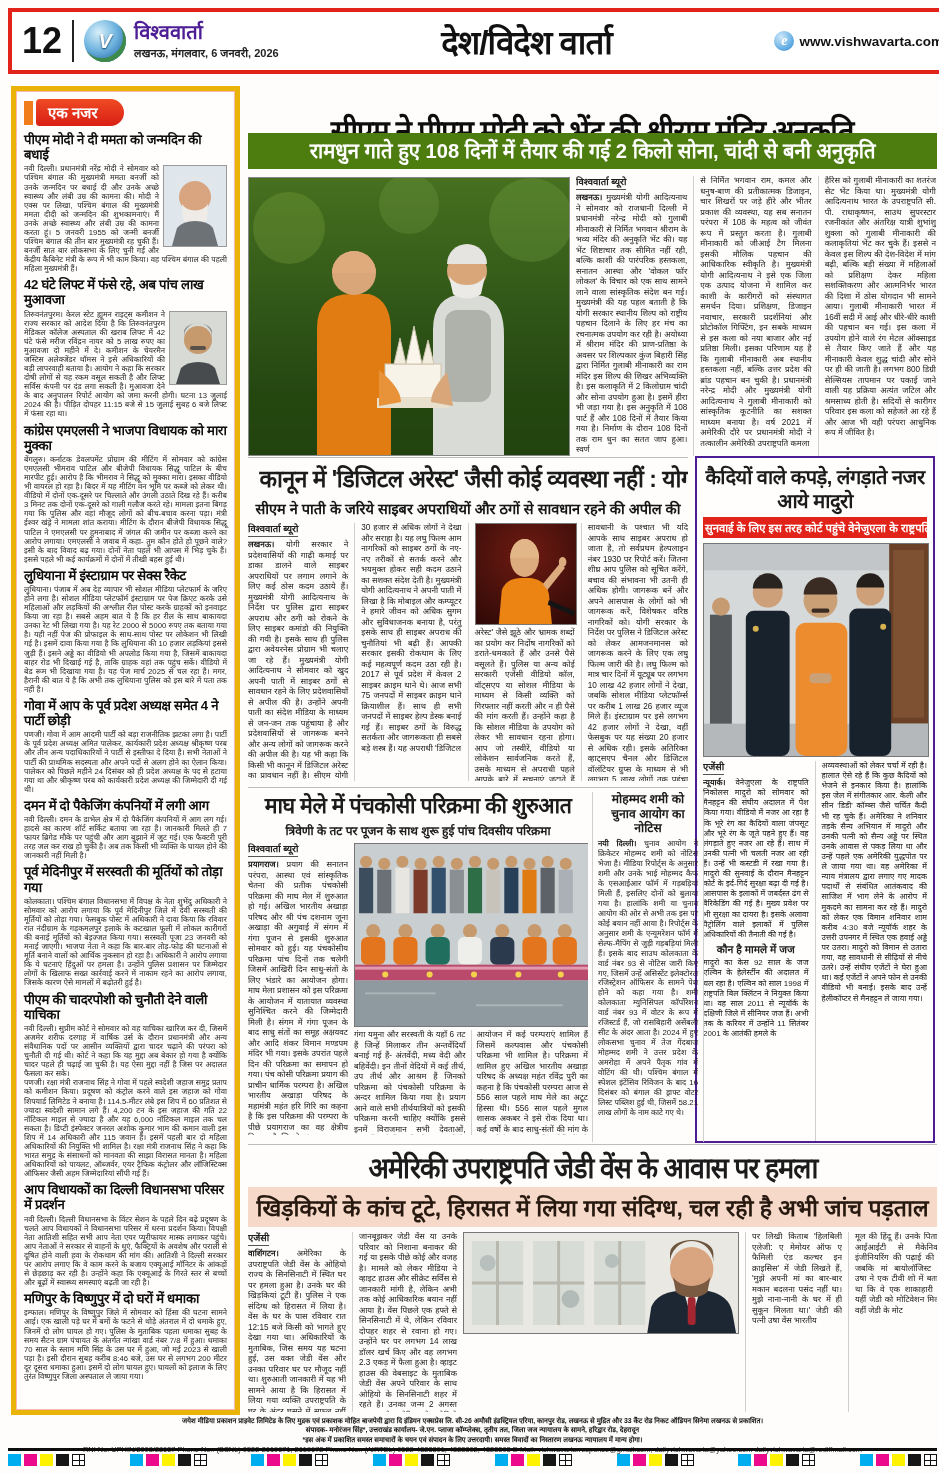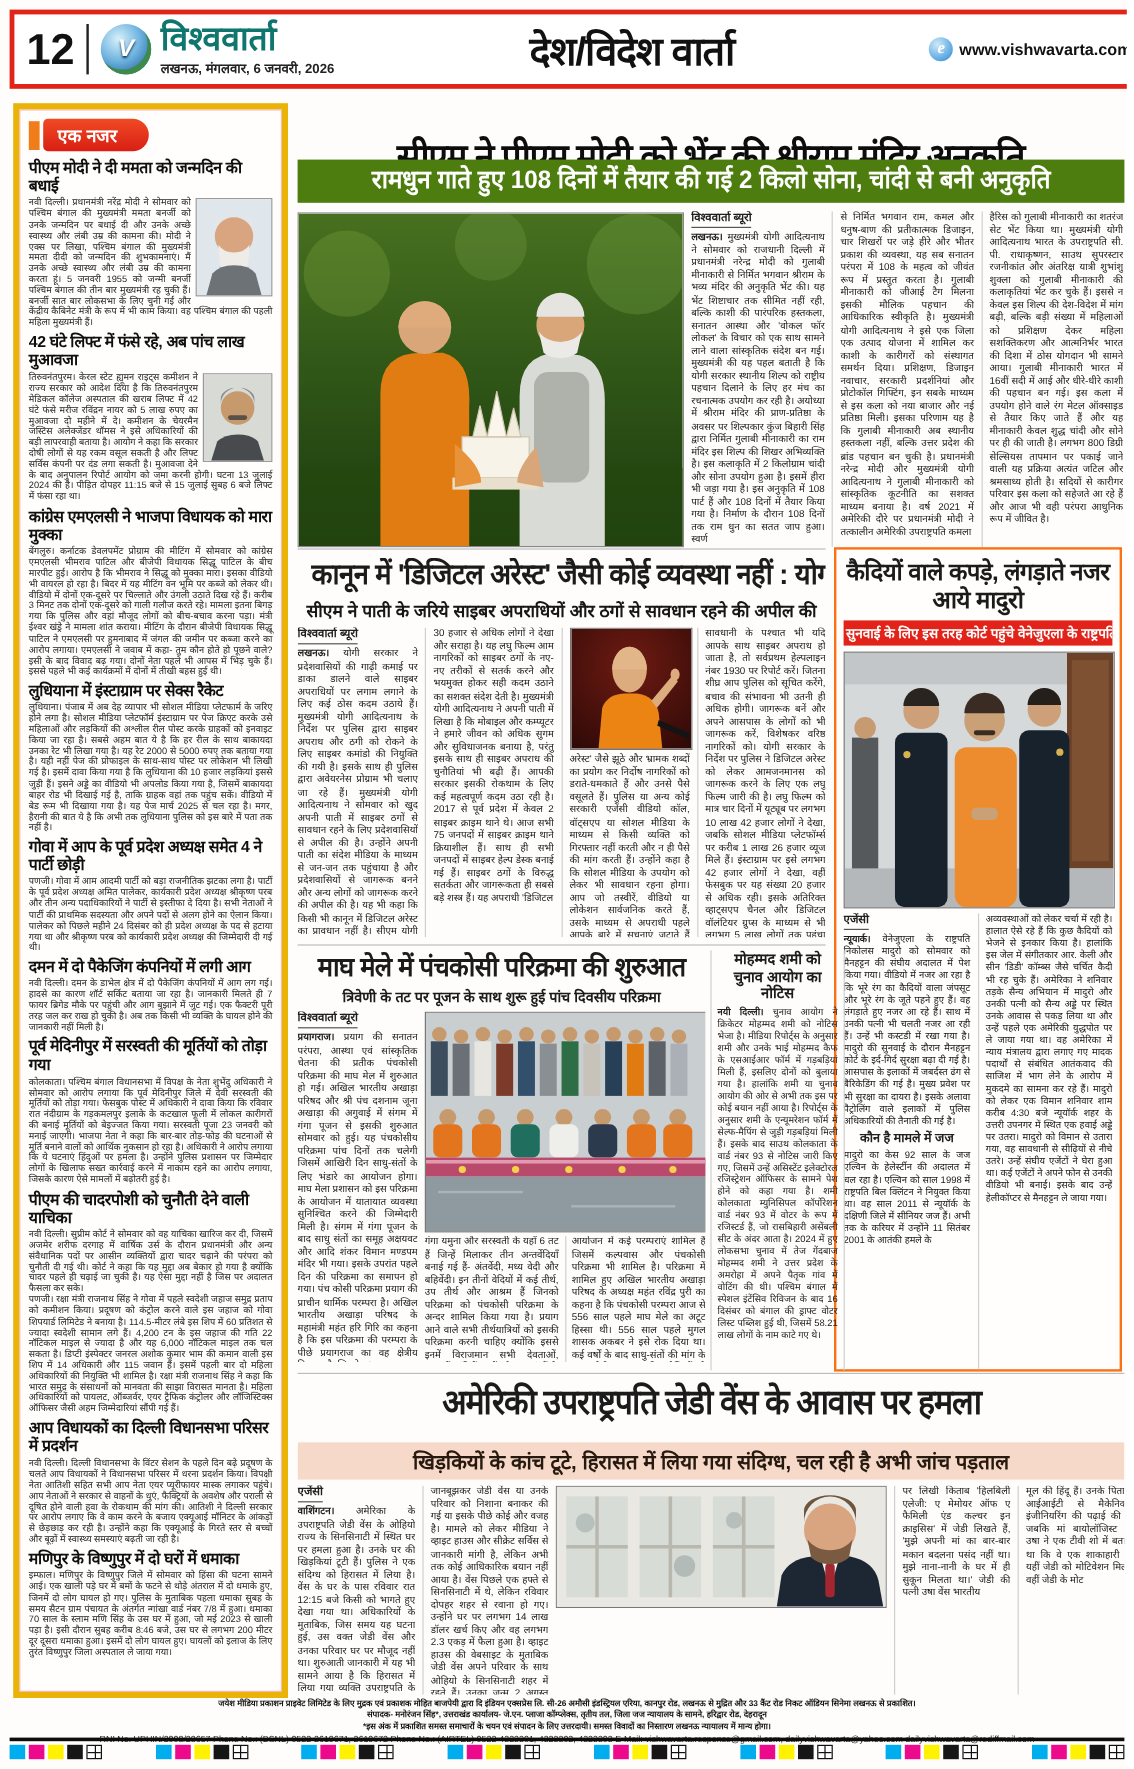--- a/index.html
+++ b/index.html
@@ -3,21 +3,21 @@
 <meta charset="utf-8">
 <style>
   html,body{margin:0;padding:0;background:#ffffff;}
   .page{position:relative;width:939px;height:1474px;background:#fefdfb;font-family:"Liberation Sans",sans-serif;color:#1b1b1b;overflow:hidden;}
   
   .masthead{position:absolute;left:8px;top:8px;width:921px;height:58px;border:4px solid #e2231a;display:flex;align-items:center;padding:0 10px;box-sizing:content-box;background:#fff;}
   .page-num{font-size:36px;font-weight:700;color:#111;line-height:1;}
   .mh-vbar{width:2px;height:42px;background:#222;margin:0 10px;}
   .logo{width:42px;height:42px;border-radius:50%;background:radial-gradient(circle at 35% 30%,#d8f0fa,#6fb4df 45%,#2e6fae 80%,#1d4f86);display:flex;align-items:center;justify-content:center;margin-right:8px;box-shadow:inset -3px -4px 0 #3e8a4a;}
   .logo span{color:#fff;font-weight:800;font-size:20px;font-style:italic;text-shadow:0 1px 2px #14395e;}
-  .mh-title{font-size:28px;font-weight:800;color:#0f766e;line-height:1.05;}
+  .mh-title{font-size:20px;font-weight:800;color:#4c1d95;line-height:1.05;}
   .mh-date{font-size:11px;font-weight:700;color:#222;margin-top:2px;}
   .mh-section{flex:1;text-align:center;font-size:33px;font-weight:800;color:#111;letter-spacing:-1px;}
   .mh-site{display:flex;align-items:center;gap:5px;font-size:13.5px;font-weight:700;color:#111;}
   .e-icon{display:inline-block;width:20px;height:20px;border-radius:50%;background:radial-gradient(circle at 35% 30%,#cfe9fa,#58a7e0 70%,#2f6fc0);color:#fff;font-weight:800;font-style:italic;font-size:14px;text-align:center;line-height:20px;font-family:"Liberation Serif",serif;}
   
   .sidebar{position:absolute;left:11px;top:86px;width:229px;height:1329px;border:5px solid #eab308;box-shadow:inset 0 0 0 1px #f7b9b0;padding:6px 8px;box-sizing:border-box;overflow:hidden;background:#fffefc;}
   .sb-tab-row{display:flex;align-items:center;margin:2px 0 6px;}
   .sb-notch{width:9px;height:24px;background:#f07d1a;margin-right:3px;}
   .sb-tab{flex:0 0 auto;background:linear-gradient(180deg,#f04a24,#d81f14);color:#fff;font-weight:800;font-size:15px;padding:3px 26px 4px 12px;border-radius:4px 14px 14px 4px;}
   .sb-item h3{margin:4px 0 2px;font-size:13.2px;font-weight:800;color:#0f0f0f;line-height:1.15;letter-spacing:-0.3px;}
@@ -37,21 +37,21 @@
   .lead-banner span{display:inline-block;transform:scaleX(.96);}
   .lead-photo{position:absolute;left:248px;top:177px;width:320px;height:277px;border:1px solid #888;overflow:hidden;}
   .lead-text{position:absolute;left:576px;top:176px;width:360px;height:280px;overflow:hidden;}
   
   .digital{position:absolute;left:248px;top:461px;width:440px;height:325px;overflow:hidden;}
   .digital h2{margin:0;text-align:center;font-size:24px;font-weight:800;white-space:nowrap;letter-spacing:-0.5px;}
   .digital h2 span{display:inline-block;transform:scaleX(.95);}
   .digital .sub{margin:4px 0 5px;text-align:center;font-size:14.5px;font-weight:800;color:#161616;white-space:nowrap;}
   .digi-photo{width:100%;height:100px;border:1px solid #777;overflow:hidden;margin-bottom:3px;}
   
-  .maduro{position:absolute;left:695px;top:456px;width:240px;height:687px;border:2px solid #f97316;box-sizing:border-box;padding:5px 6px;overflow:hidden;background:#fffefc;}
+  .maduro{position:absolute;left:695px;top:456px;width:240px;height:687px;border:2px solid #4c1d95;box-sizing:border-box;padding:5px 6px;overflow:hidden;background:#fffefc;}
   .maduro h2{margin:2px 0 4px;text-align:center;font-size:20px;line-height:1.2;font-weight:800;letter-spacing:-0.5px;}
   .maduro .band{background:#e2231a;color:#fff;font-weight:800;font-size:11.3px;text-align:center;padding:3px 2px;white-space:nowrap;overflow:hidden;margin-bottom:5px;}
   .maduro-photo{width:100%;height:212px;border:1px solid #777;overflow:hidden;margin-bottom:4px;}
   .maduro .btxt{font-size:7.9px;}
   .judge-h{font-size:10.5px;font-weight:800;text-align:center;margin:3px 0 2px;}
   
   .magh{position:absolute;left:248px;top:789px;width:340px;height:354px;overflow:hidden;}
   .magh h2{margin:0;text-align:center;font-size:22px;font-weight:800;white-space:nowrap;letter-spacing:-0.5px;}
   .magh h2 span{display:inline-block;transform:scaleX(.97);}
   .magh .sub{margin:3px 0 4px;text-align:center;font-size:12px;font-weight:800;white-space:nowrap;}
@@ -63,21 +63,21 @@
   .magh-under .c{flex:1;min-width:0;}
   .magh-under .c + .c{border-left:1px solid #cfcfcf;margin-left:5px;padding-left:5px;}
   
   .shami{position:absolute;left:592px;top:792px;width:100px;height:350px;padding:0 5px;border-left:1px solid #cfcfcf;border-right:1px solid #cfcfcf;overflow:hidden;}
   .shami h3{margin:0 0 3px;text-align:center;font-size:12.2px;font-weight:800;line-height:1.2;}
   .shami .btxt{font-size:7.8px;}
   
   .vance{position:absolute;left:248px;top:1147px;width:689px;height:265px;overflow:hidden;}
   .vance h2{margin:0;text-align:center;font-size:29px;font-weight:800;white-space:nowrap;}
   .vance h2 span{display:inline-block;transform:scaleX(.92);letter-spacing:-1px;}
-  .vance .band{margin-top:16px;background:#f6d9c8;color:#27190f;font-weight:800;font-size:17px;text-align:center;padding:4px 0;white-space:nowrap;overflow:hidden;}
+  .vance .band{margin-top:1px;background:#f6d9c8;color:#27190f;font-weight:800;font-size:23px;text-align:center;padding:4px 0;white-space:nowrap;overflow:hidden;}
   .vance-body{display:flex;gap:6px;margin-top:5px;height:192px;overflow:hidden;}
   .v-c{overflow:hidden;}
   .v-c1,.v-c2{flex:0 0 98px;}
   .v-mid{flex:0 0 276px;display:flex;flex-direction:row;}
   .v-c3,.v-c4{flex:0 0 90px;}
   .v-div{border-left:1px solid #cfcfcf;padding-left:6px;}
   .vance-photo{width:100%;height:100px;border:1px solid #777;overflow:hidden;}
   .v-under{display:flex;margin-top:3px;flex:1;overflow:hidden;}
   .v-under .c{flex:1;min-width:0;}
   .v-under .c + .c{border-left:1px solid #cfcfcf;margin-left:5px;padding-left:5px;}

